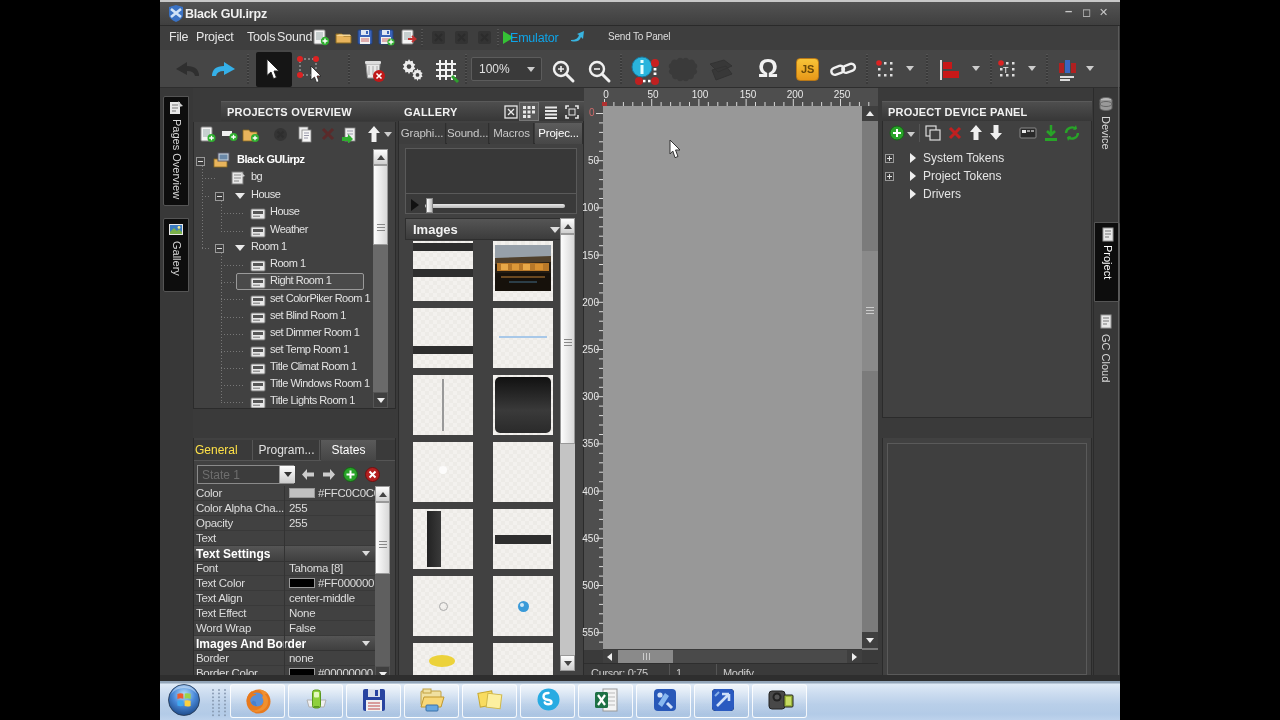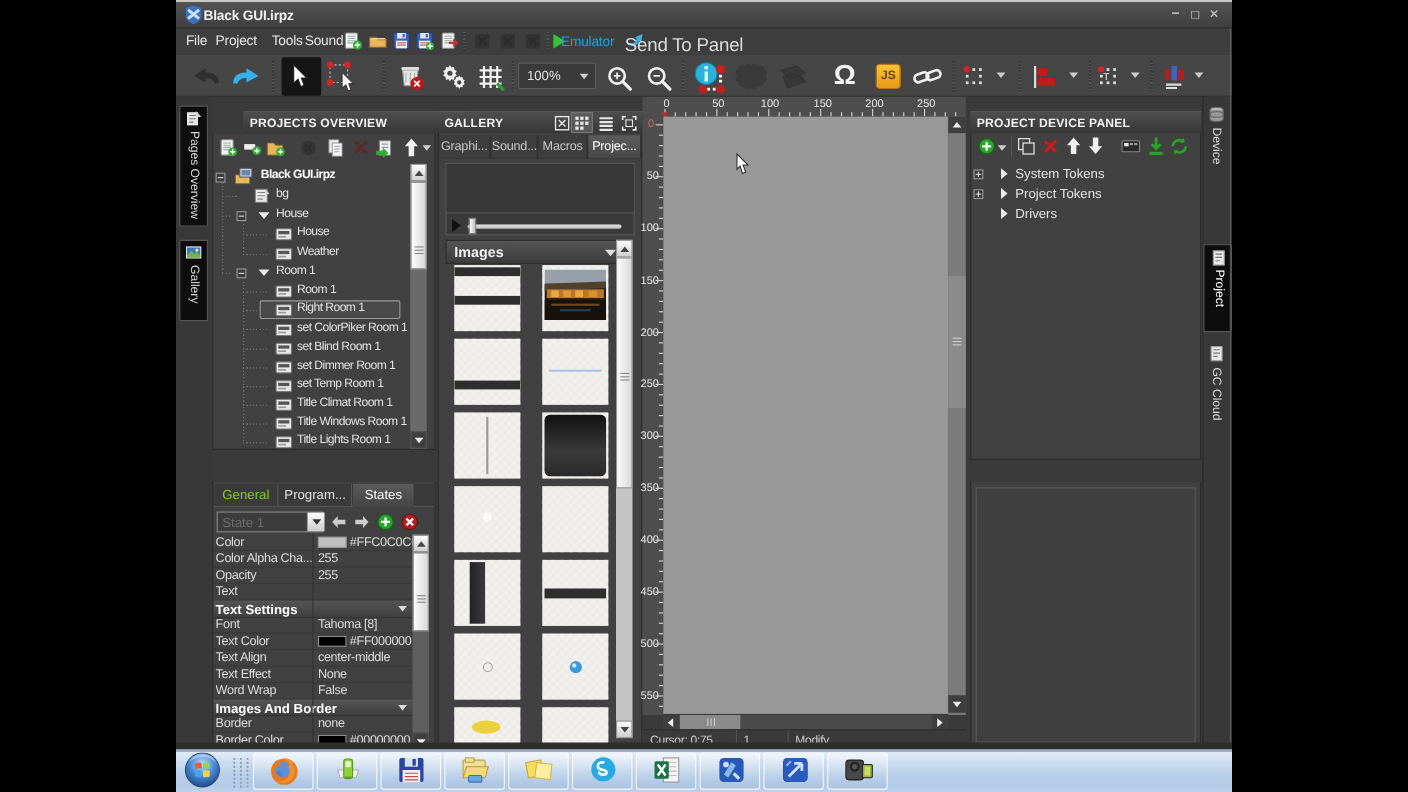--- a/index.html
+++ b/index.html
@@ -76,21 +76,21 @@
         <path d="M5 5l7 7M12 5l-7 7" stroke="#2c2c2c" stroke-width="2"></path>
       </svg>
 <div class="msep" style="left:337px"></div>
 <svg class="a" style="left:342px;top:30px" width="13" height="15" viewBox="0 0 13 15">
         <path d="M1 1 L12 7.5 L1 14 Z" fill="#35c335"></path>
       </svg>
 <div class="a" style="left:350px;top:31px;font-size:12.5px;color:#0ea5e9;letter-spacing:-0.2px">Emulator</div>
 <svg class="a" style="left:410px;top:29px" width="16" height="16" viewBox="0 0 16 16">
         <path d="M1 11 Q8 11 9 6 L7 5 L14 2 L13 10 L11 8 Q9 14 1 12 Z" fill="#38b4e0"></path>
       </svg>
-<div class="a" style="left:408px;top:31px;font-size:17px;color:#dddddd;letter-spacing:-0.2px">Send To Panel</div>
+<div class="a" style="left:448px;top:31px;font-size:10px;color:#dddddd;letter-spacing:-0.2px">Send To Panel</div>
 <div class="a" style="left:0;top:50px;width:960px;height:38px;background:#464646;border-bottom:1px solid #2e2e2e"></div>
 <svg class="a" style="left:14px;top:60px" width="27" height="18" viewBox="0 0 27 18">
         <path d="M25 16 Q25 6 13 6 L13 2 L2 9 L13 15 L13 11 Q20 11 21 16 Z" fill="#2f2f2f"></path>
       </svg>
 <svg class="a" style="left:50px;top:60px" width="27" height="18" viewBox="0 0 27 18">
         <path d="M2 16 Q2 6 14 6 L14 2 L25 9 L14 15 L14 11 Q7 11 6 16 Z" fill="#35b0e8"></path>
       </svg>
 <div class="tsep" style="left:87px"></div>
 <div class="a" style="left:96px;top:52px;width:36px;height:35px;background:#151515;border-radius:2px"></div>
 <svg class="a" style="left:106px;top:58px" width="16" height="22" viewBox="0 0 16 22">
@@ -407,21 +407,21 @@
           <div class="a" style="left:3px;top:58px;width:8px;height:1px;background:#888"></div>
           <div class="a" style="left:3px;top:61px;width:8px;height:1px;background:#888"></div>
           <div class="a" style="left:3px;top:64px;width:8px;height:1px;background:#888"></div>
         </div>
 <div class="a" style="left:0;top:243px;width:15px;height:16px;background:#3f3f3f;border:1px solid #555">
           <div class="a" style="left:3px;top:5px;width:0;height:0;border-left:4px solid transparent;border-right:4px solid transparent;border-top:5px solid #eee"></div>
         </div>
 </div>
 <div class="a" style="left:33px;top:438px;width:203px;height:239px;background:#414141;overflow:hidden;border-left:1px solid #2b2b2b;border-right:1px solid #2b2b2b">
 <div class="a" style="left:0;top:2px;width:203px;height:21px;background:#3a3a3a;border-bottom:1px solid #555">
-<div class="a" style="left:1px;top:0;width:58px;height:21px;border-right:1px solid #555;color:#84cc16;font-size:12px;text-align:center;line-height:21px">General</div>
+<div class="a" style="left:1px;top:0;width:58px;height:21px;border-right:1px solid #555;color:#fde047;font-size:12px;line-height:21px">General</div>
 <div class="a" style="left:60px;top:0;width:66px;height:21px;border-right:1px solid #555;color:#e0e0e0;font-size:12px;text-align:center;line-height:21px">Program...</div>
 <div class="a" style="left:127px;top:0;width:55px;height:21px;background:linear-gradient(#5a5a5a,#454545);color:#fff;font-size:12px;text-align:center;line-height:21px">States</div>
 </div>
 <div class="a" style="left:3px;top:27px;width:97px;height:19px;background:#3c3c3c;border:1px solid #8a8a8a">
           <div class="a" style="left:4px;top:2px;font-size:12px;color:#6e6e6e">State 1</div>
           <div class="a" style="left:81px;top:0;width:16px;height:17px;background:linear-gradient(#fff,#ccc);border-left:1px solid #999">
             <div class="a" style="left:4px;top:6px;width:0;height:0;border-left:4px solid transparent;border-right:4px solid transparent;border-top:5px solid #333"></div>
           </div>
         </div>
 <svg class="a" style="left:107px;top:30px" width="14" height="13" viewBox="0 0 14 13">

